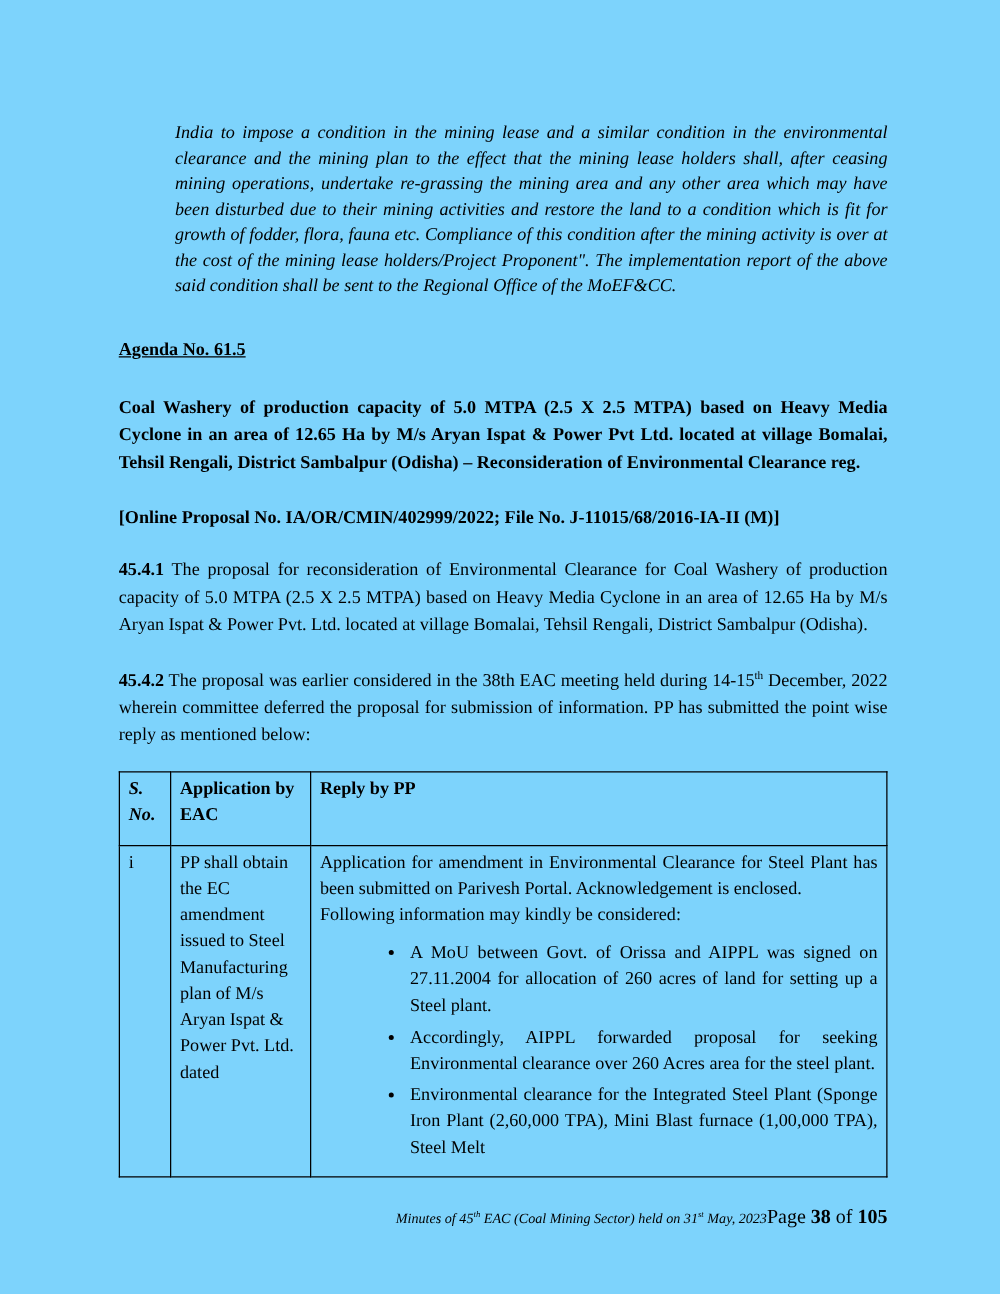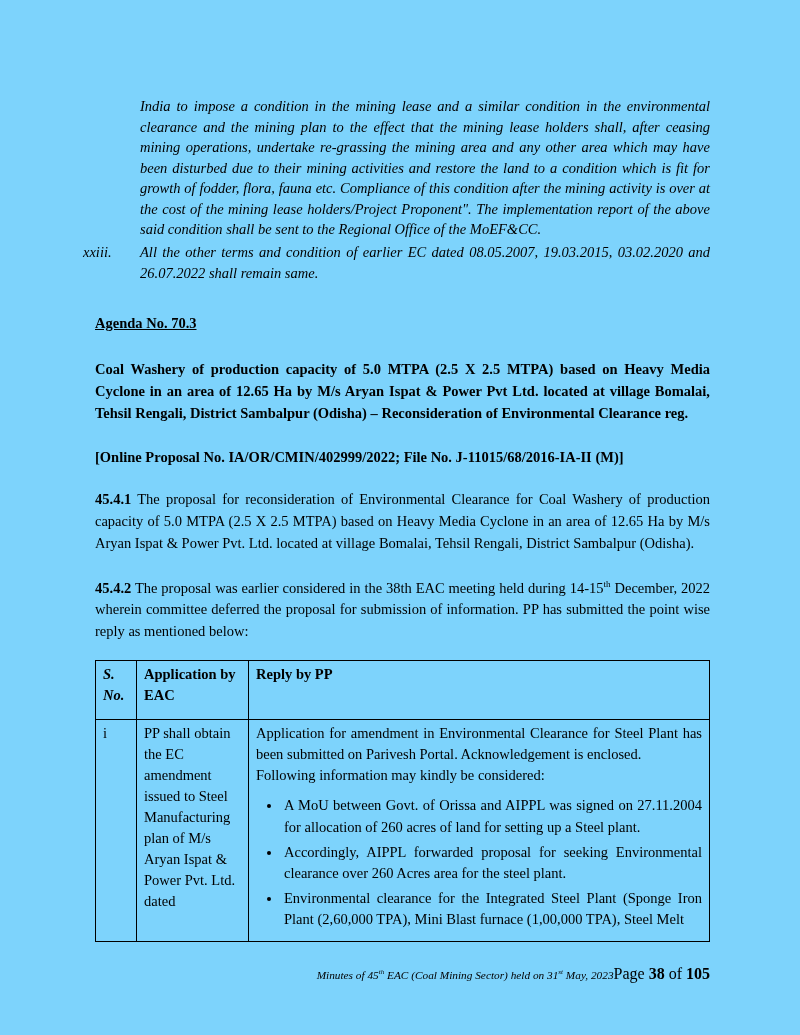--- a/index.html
+++ b/index.html
@@ -74,20 +74,21 @@
   .obs-table th { font-weight: bold; padding-bottom: 13px; }
   .col-w-sno { width: 41px; font-style: italic; }
   .col-w-obs { width: 112px; }
   .cell-reply p { text-align: justify; line-height: 1.46; }
   .cell-reply ul { margin-top: 9px; padding-left: 26px; }
   .cell-reply li {
     text-align: justify;
     line-height: 1.46;
     margin-bottom: 4px;
     padding-left: 2px;
+    margin-left: 44px;
   }
   .footer {
     position: absolute;
     left: 95px;
     right: 90px;
     bottom: 52px;
     display: flex;
     justify-content: flex-end;
     align-items: baseline;
   }
@@ -95,26 +96,22 @@
   .footer-right { font-size: 16px; }
   .footer-right b { font-weight: bold; }
 </style>
 </head>
 <body>
 
 <div class="page">
 
   <div class="quote">India to impose a condition in the mining lease and a similar condition in the environmental clearance and the mining plan to the effect that the mining lease holders shall, after ceasing mining operations, undertake re-grassing the mining area and any other area which may have been disturbed due to their mining activities and restore the land to a condition which is fit for growth of fodder, flora, fauna etc. Compliance of this condition after the mining activity is over at the cost of the mining lease holders/Project Proponent". The implementation report of the above said condition shall be sent to the Regional Office of the MoEF&amp;CC.</div>
 
-  <div class="list-row">
-    <span class="list-label">xxiii.</span>
-    <span class="list-text">All the other terms and condition of earlier EC dated 08.05.2007, 19.03.2015, 03.02.2020 and 26.07.2022 shall remain same.</span>
-  </div>
 
-  <div class="agenda-heading">Agenda No. 70.3</div>
+  <div class="agenda-heading">Agenda No. 61.5</div>
 
   <p class="agenda-title">Coal Washery of production capacity of 5.0 MTPA (2.5 X 2.5 MTPA) based on Heavy Media Cyclone in an area of 12.65 Ha by M/s Aryan Ispat &amp; Power Pvt Ltd. located at village Bomalai, Tehsil Rengali, District Sambalpur (Odisha) – Reconsideration of Environmental Clearance reg.</p>
 
   <p class="proposal-ref">[Online Proposal No. IA/OR/CMIN/402999/2022; File No. J-11015/68/2016-IA-II (M)]</p>
 
   <p class="body-para"><b class="para-num">45.4.1</b> <span>The proposal for reconsideration of Environmental Clearance for Coal Washery of production capacity of 5.0 MTPA (2.5 X 2.5 MTPA) based on Heavy Media Cyclone in an area of 12.65 Ha by M/s Aryan Ispat &amp; Power Pvt. Ltd. located at village Bomalai, Tehsil Rengali, District Sambalpur (Odisha).</span></p>
 
   <p class="body-para"><b class="para-num">45.4.2</b> <span>The proposal was earlier considered in the 38th EAC meeting held during 14-15</span><span class="sup">th</span><span> December, 2022 wherein committee deferred the proposal for submission of information. PP has submitted the point wise reply as mentioned below:</span></p>
 
   <table class="obs-table">

